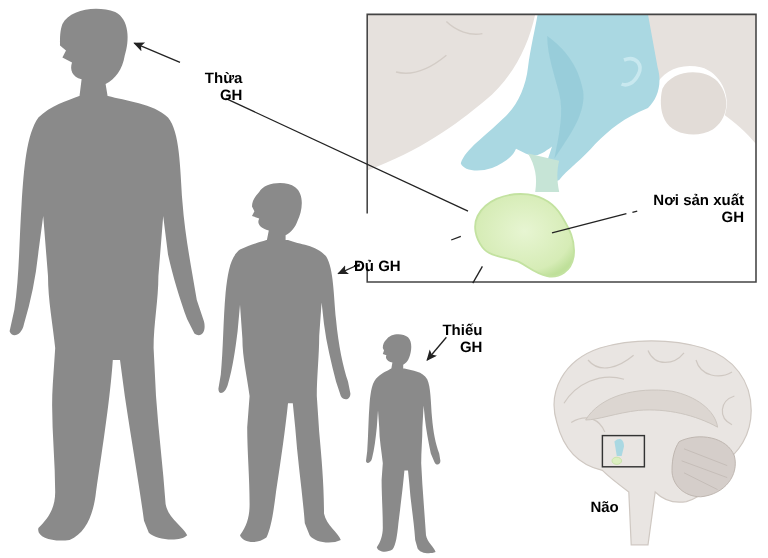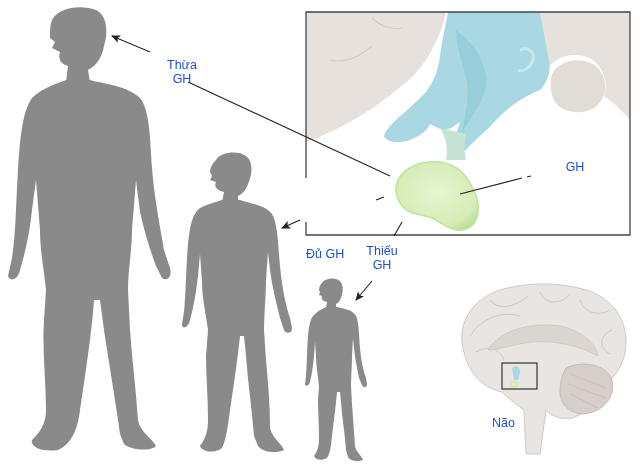--- a/index.html
+++ b/index.html
@@ -1,20 +1,20 @@
 <!DOCTYPE html>
 <html><head>
 <meta charset="utf-8">
 <style>
   html, body { margin:0; padding:0; background:#ffffff; }
   body { width:640px; height:465px; position:relative; overflow:hidden;
          font-family:"Liberation Sans", "DejaVu Sans", sans-serif; }
   .stage { position:absolute; left:0; top:0; width:640px; height:465px; }
   svg.full { position:absolute; left:0; top:0; }
-  .label { position:absolute; font-size:12.5px; color:#1d4ed8; line-height:14px; text-align:center; white-space:nowrap; }
+  .label { position:absolute; font-size:12.5px; color:#000000; line-height:14px; text-align:right; white-space:nowrap;font-weight:bold; }
 </style>
 </head>
 <body>
 
 <div class="stage">
 
 <svg class="full" width="640" height="465" viewBox="0 0 640 465">
   <defs>
     <marker id="arrow" markerWidth="10" markerHeight="10" refX="8" refY="4" orient="auto" markerUnits="userSpaceOnUse">
       <path d="M0,0 L9,4 L0,8 L2,4 Z" fill="#222"></path>
@@ -99,30 +99,31 @@
 
     <rect x="502" y="363" width="35" height="26" fill="none" stroke="#333" stroke-width="1.2"></rect>
   </g>
 </svg>
 
 <div class="label" style="left:162px; top:58px; width:40px;">
   <div>Thừa</div>
   <div>GH</div>
 </div>
 
-<div class="label" style="left:306px; top:215px;margin-top:32px;">
+<div class="label" style="left:295px; top:215px;">
   <span>Đủ GH</span>
 </div>
 
-<div class="label" style="left:362px; top:244px; width:40px;">
+<div class="label" style="left:362px; top:268px; width:40px;">
   <div>Thiếu</div>
   <div>GH</div>
 </div>
 
 <div class="label" style="left:530px; top:160px; width:90px;">
+  <div>Nơi sản xuất</div>
   <div>GH</div>
 </div>
 
 <div class="label" style="left:492px; top:416px;">
   <span>Não</span>
 </div>
 
 </div>
 
 </body></html>

